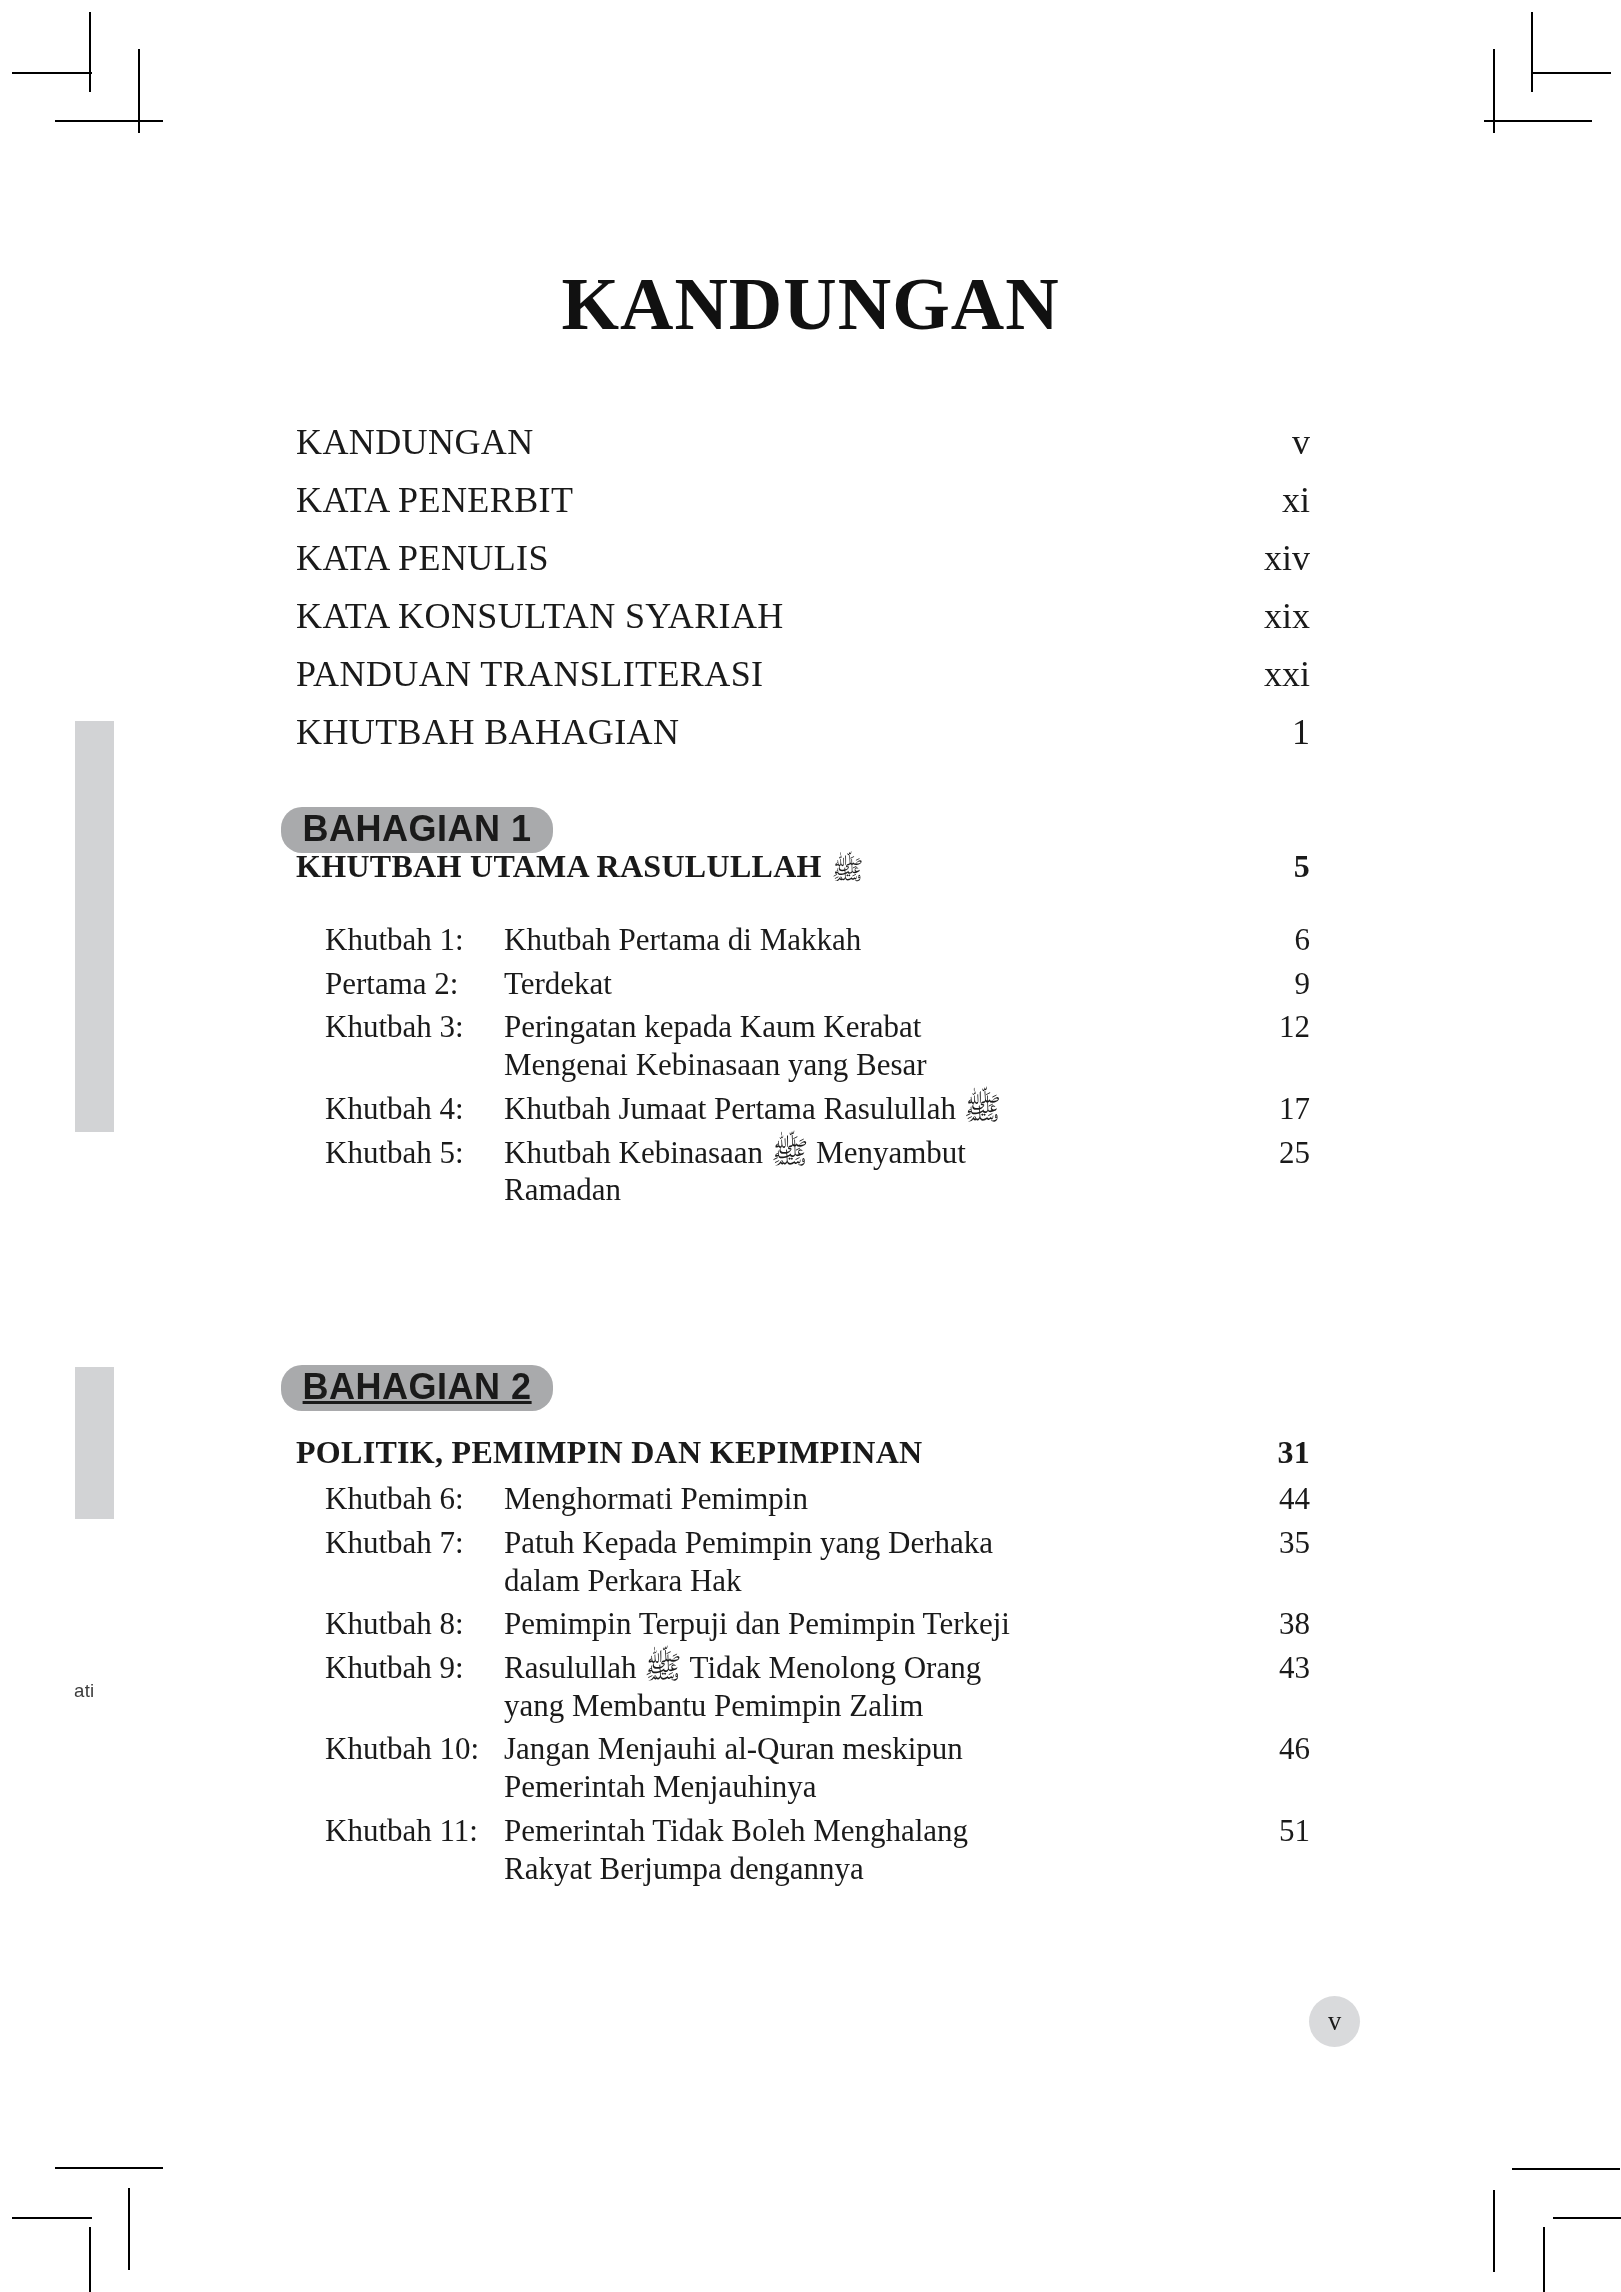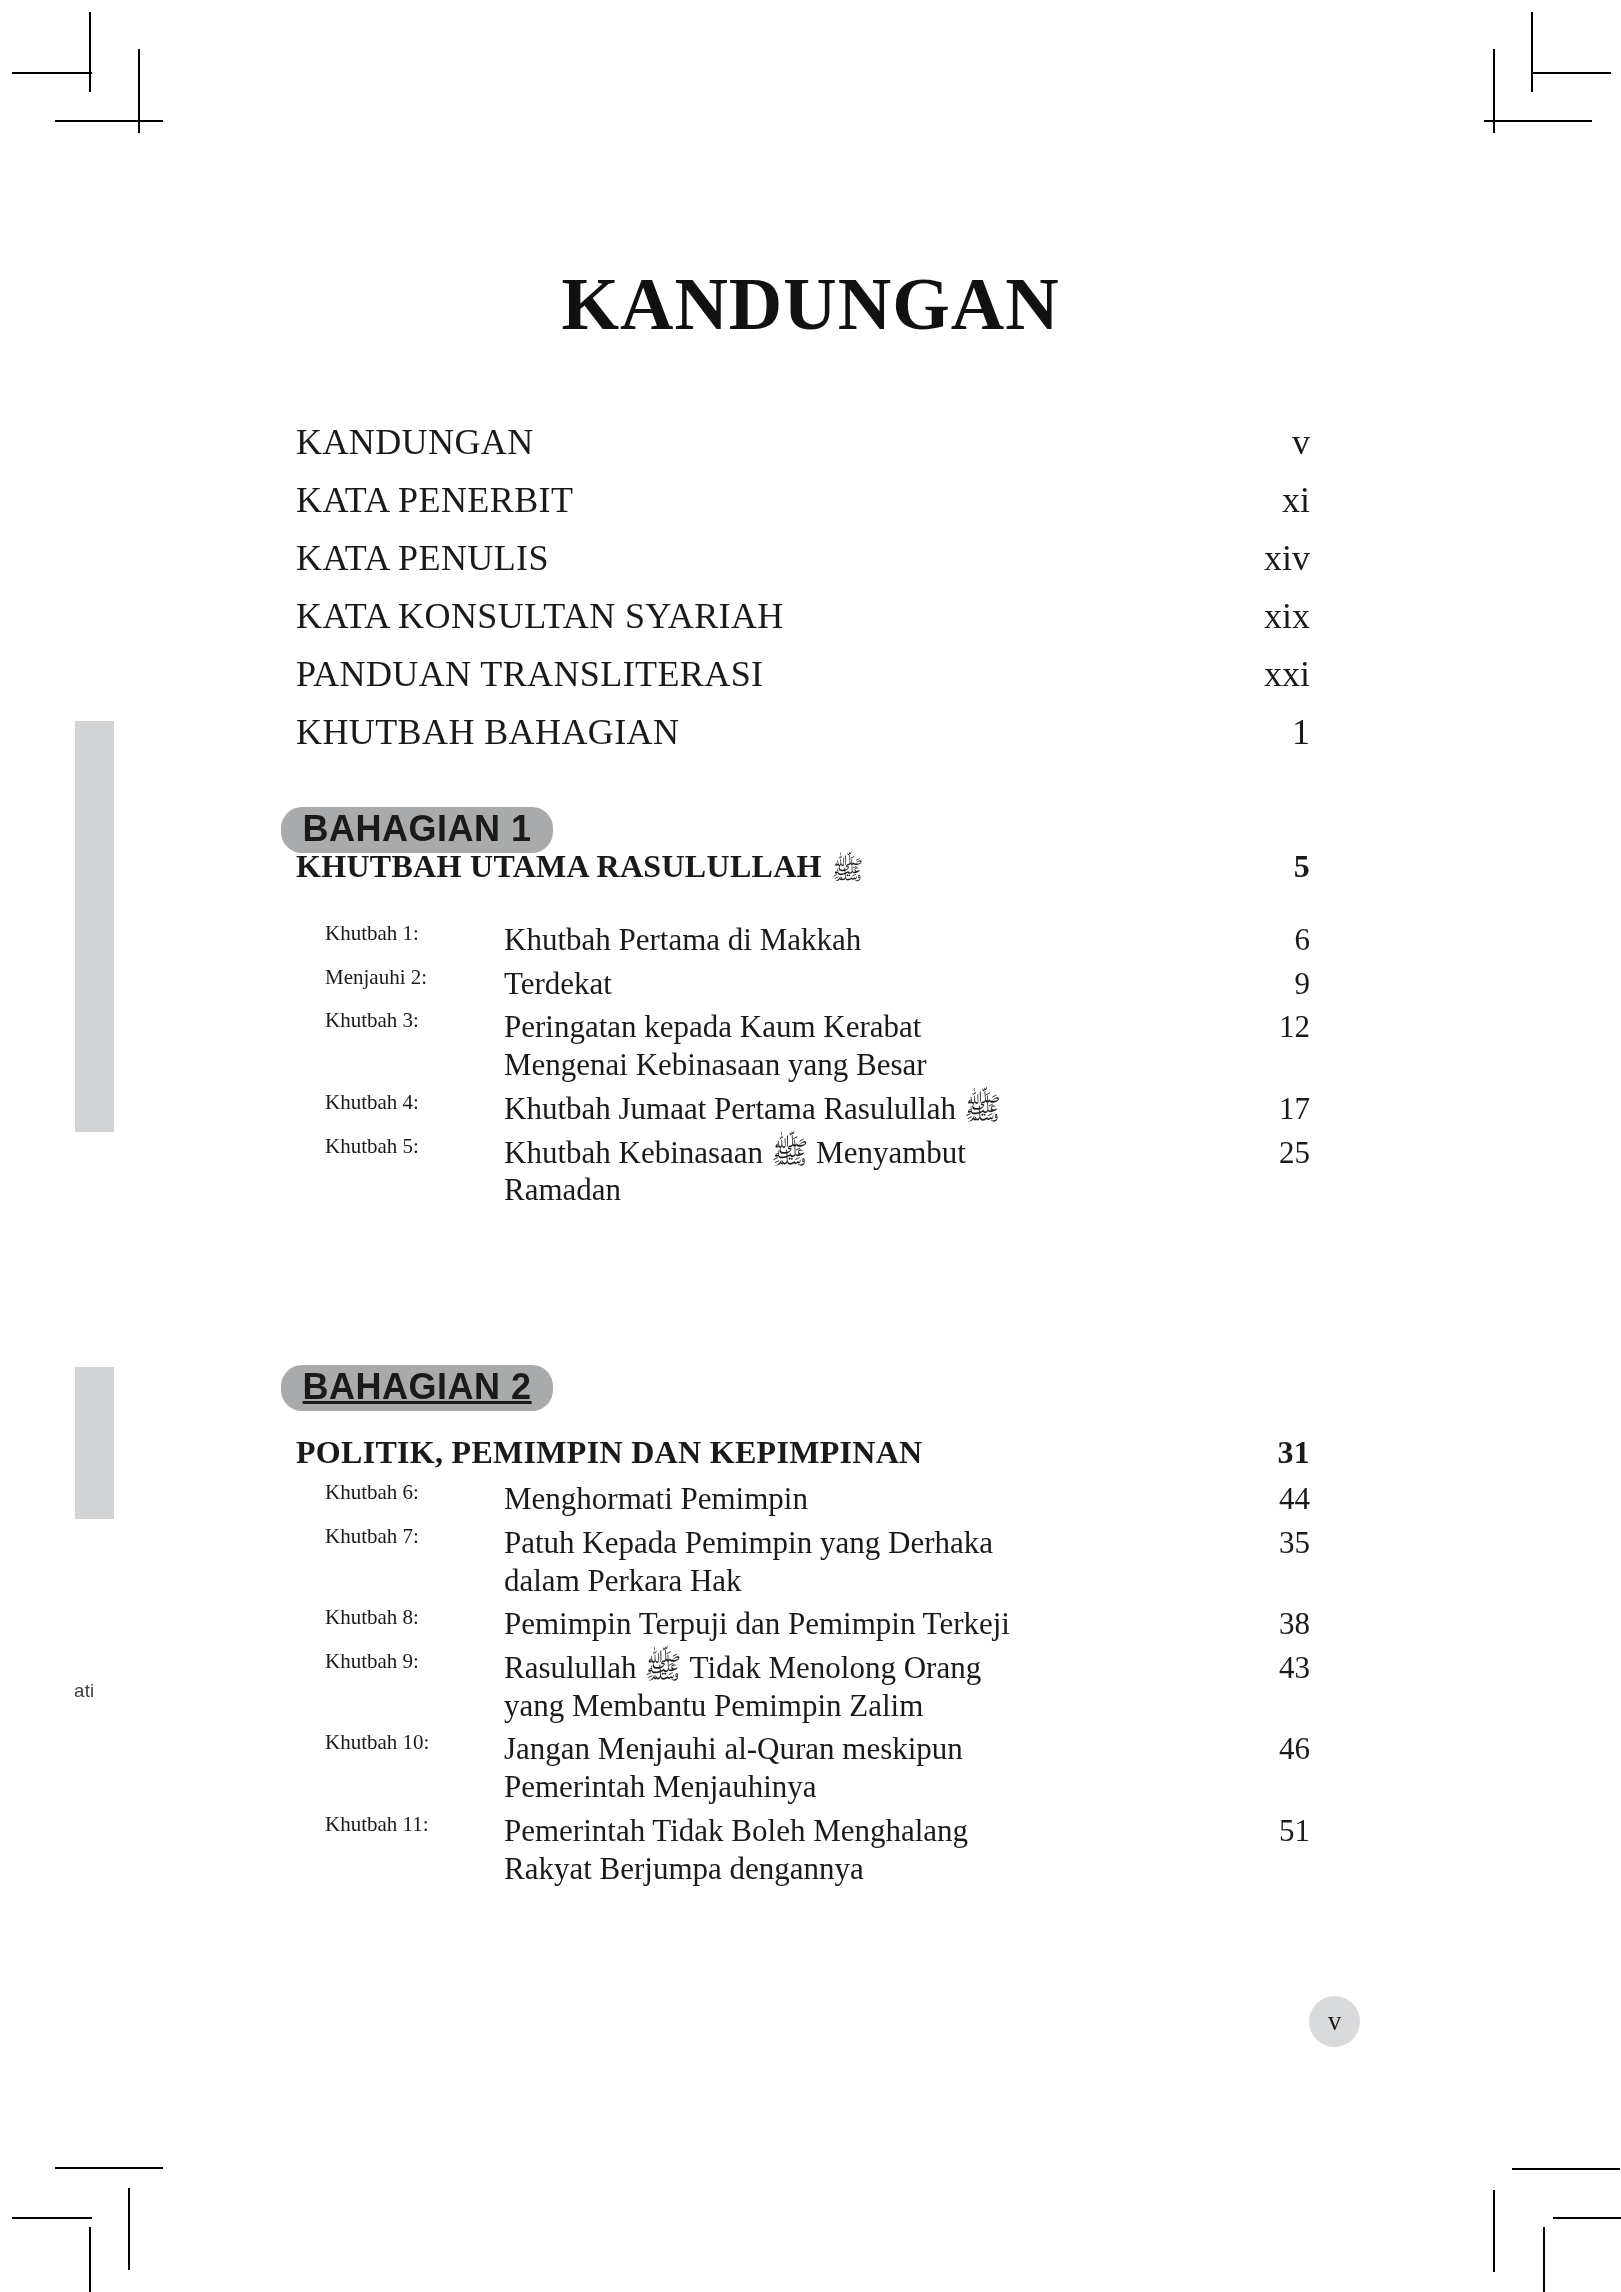--- a/index.html
+++ b/index.html
@@ -137,21 +137,21 @@
   #khutbah-list-2 { top: 1480px; }
 
   .khutbah-row {
     display: flex;
     align-items: flex-start;
     margin-bottom: 5.9px;
   }
   .k-label {
     width: 208px;
     flex: 0 0 208px;
-    font-size: 21px;
+    font-size: 31px;
     padding-left: 29px;
     box-sizing: border-box;
     white-space: nowrap;
     line-height: 1.22;
   }
   .k-title {
     flex: 1 1 auto;
     font-size: 31px;
     line-height: 1.22;
     padding-right: 23.5px;
@@ -270,21 +270,21 @@
 
     <div class="khutbah-row">
       <span class="k-label">Khutbah 1:</span>
       <span class="k-title">
         <span class="line">Khutbah Pertama di Makkah</span>
       </span>
       <span class="k-page">6</span>
     </div>
 
     <div class="khutbah-row">
-      <span class="k-label">Menjauhi 2:</span>
+      <span class="k-label">Pertama 2:</span>
       <span class="k-title">
         <span class="line">Terdekat</span>
       </span>
       <span class="k-page">9</span>
     </div>
 
     <div class="khutbah-row">
       <span class="k-label">Khutbah 3:</span>
       <span class="k-title">
         <span class="line">Peringatan kepada Kaum Kerabat</span>

